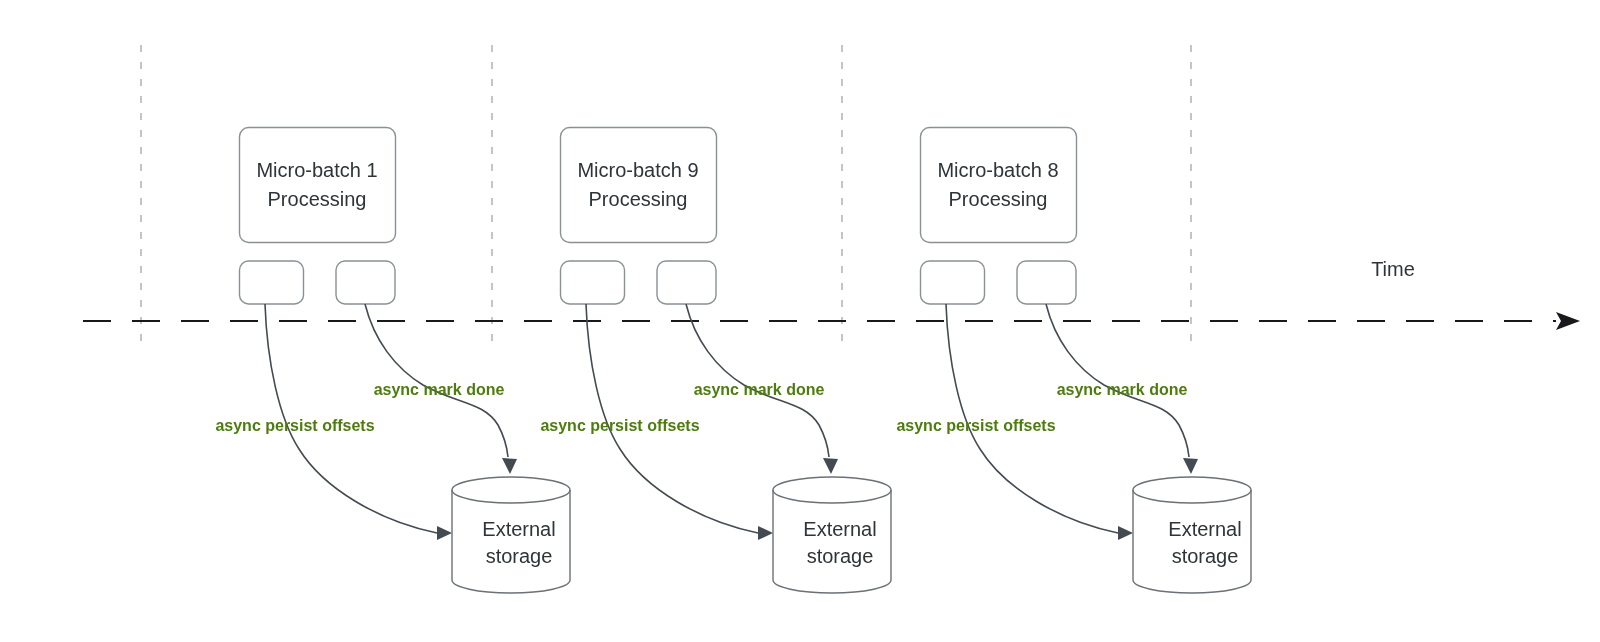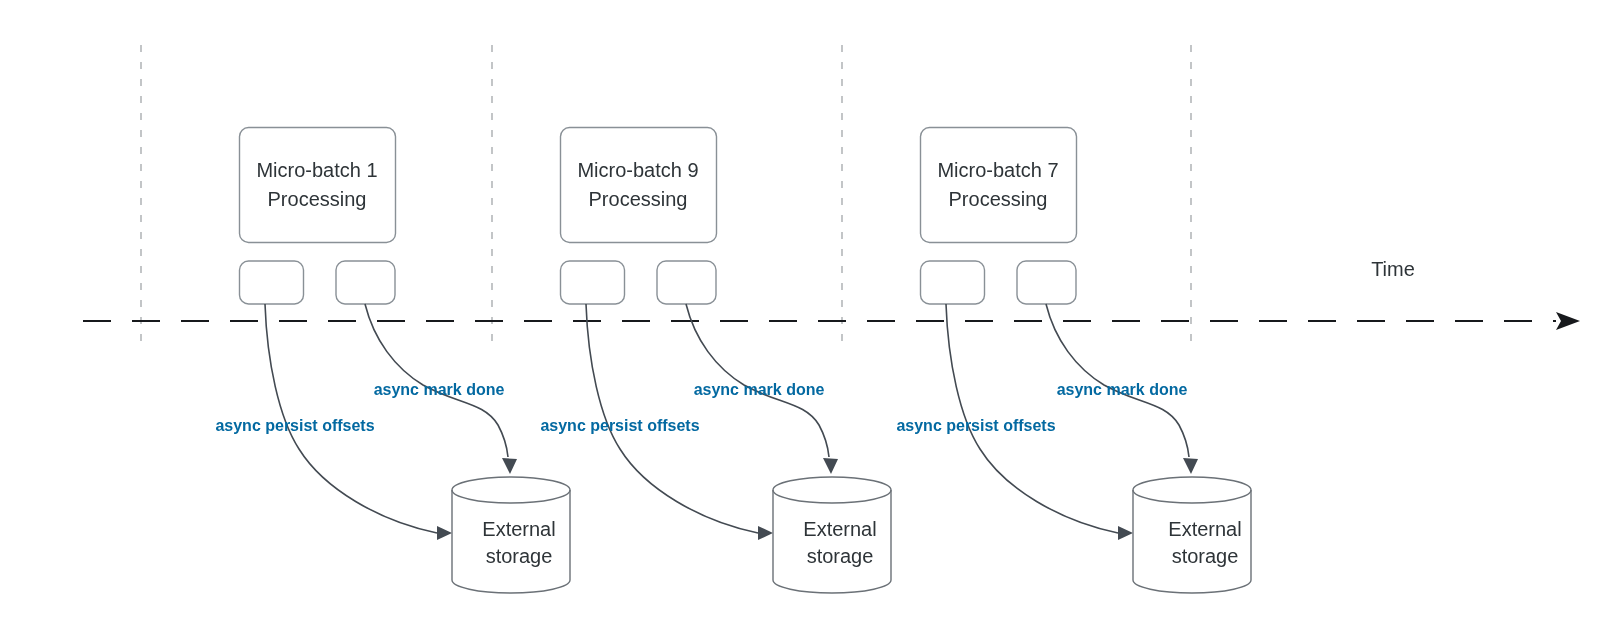--- a/index.html
+++ b/index.html
@@ -44,21 +44,21 @@
     font-size: 20px;
     line-height: 27px;
     color: #2e3438;
     pointer-events: none;
   }
   .arrow-label {
     transform: translateX(-50%);
     white-space: nowrap;
     font-size: 16px;
     font-weight: 700;
-    color: #0369a1;
+    color: #4d7c0f;
     pointer-events: none;
   }
   .time-label {
     transform: translateX(-50%);
     white-space: nowrap;
     font-size: 20px;
     color: #2e3438;
     pointer-events: none;
     margin-left: 7px;
   }
@@ -133,21 +133,21 @@
     <span>Processing</span>
   </div>
   <div class="abs arrow-label" style="left:620px; top:417px;">async persist offsets</div>
   <div class="abs arrow-label" style="left:759px; top:381px;">async mark done</div>
   <div class="abs storage-label" style="left:773px;">
     <div>External</div>
     <div>storage</div>
   </div>
 
   <div class="abs box-title" style="left:920px;">
-    <span>Micro-batch 7</span>
+    <span>Micro-batch 8</span>
     <span>Processing</span>
   </div>
   <div class="abs arrow-label" style="left:976px; top:417px;">async persist offsets</div>
   <div class="abs arrow-label" style="left:1122px; top:381px;">async mark done</div>
   <div class="abs storage-label" style="left:1138px;">
     <div>External</div>
     <div>storage</div>
   </div>
 
   <div class="abs time-label" style="left:1386px; top:258px;">Time</div>

